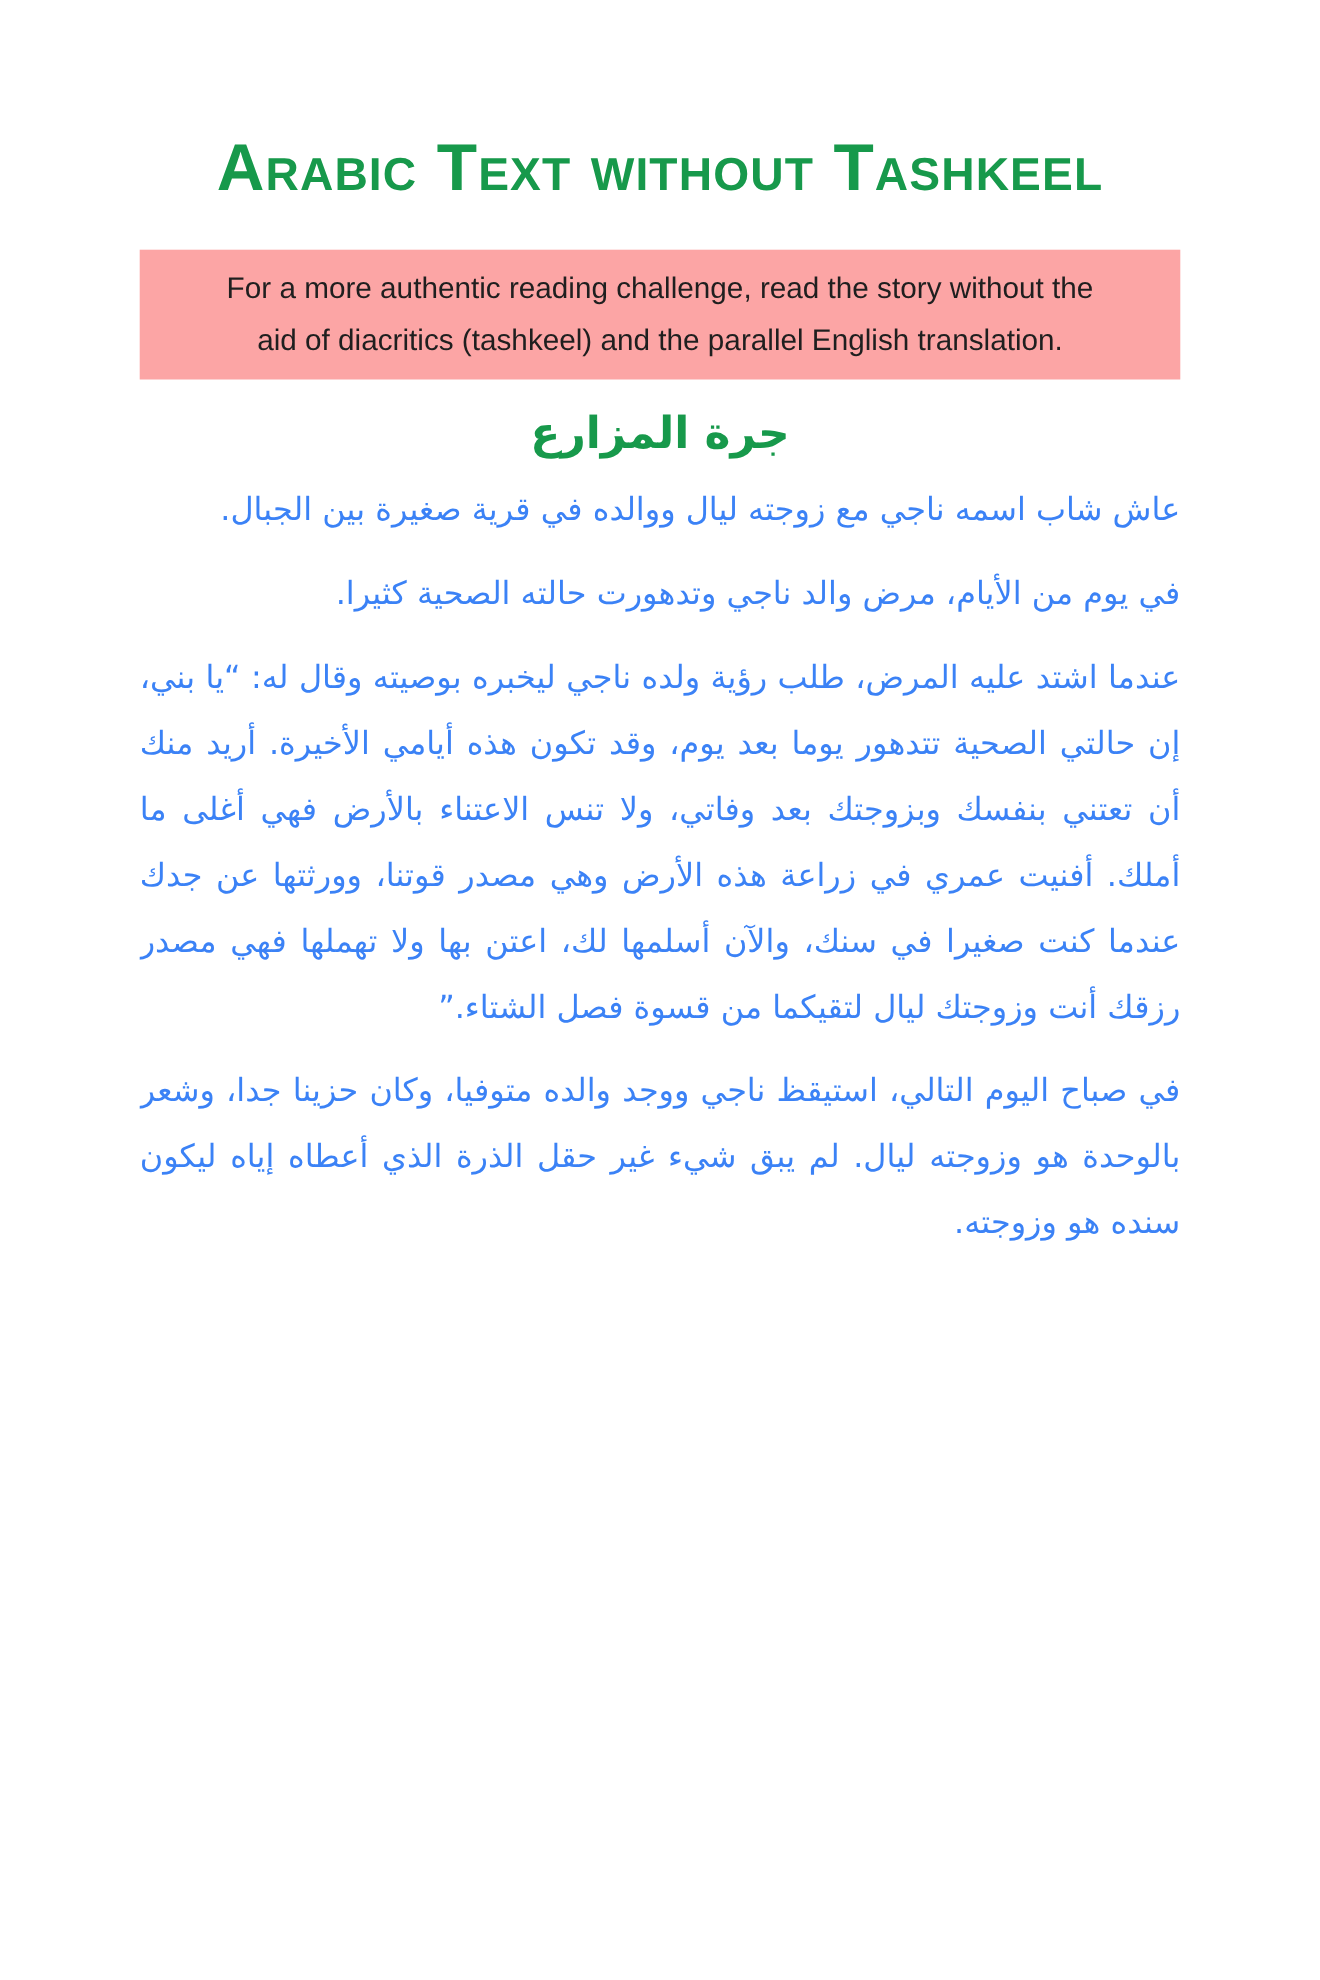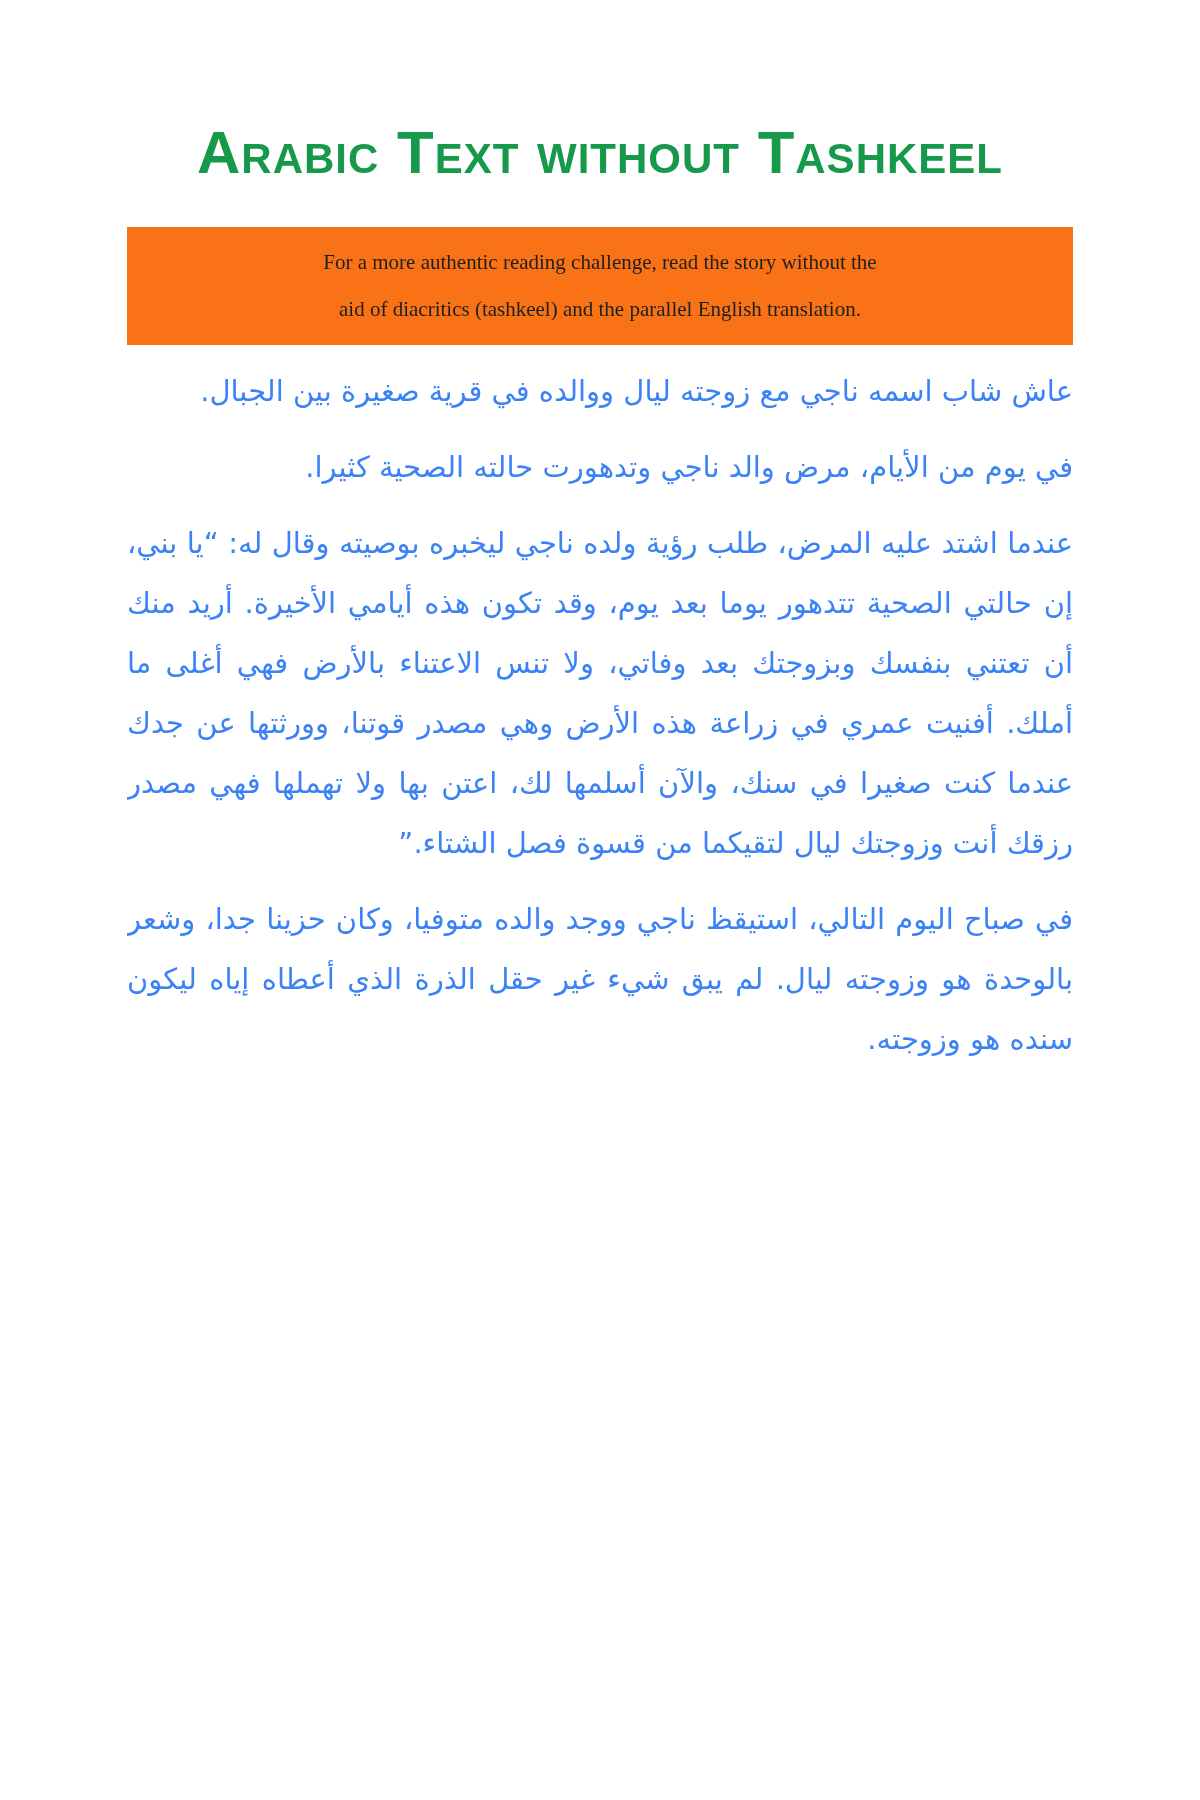--- a/index.html
+++ b/index.html
@@ -21,26 +21,25 @@
     font-weight: bold;
     font-size: 60px;
     letter-spacing: 1px;
     color: #17994b;
   }
   .intro-note {
     box-sizing: border-box;
     width: 946px;
     margin: 40px auto 0 auto;
     padding: 12px 10px;
-    background: #f97316;
+    background: #fca5a5;
     text-align: center;
-    font-size: 21px;
+    font-size: 27px;
     line-height: 47px;
     color: #1f1f1f;
-    font-family: Liberation Serif, serif;
   }
   .story-title {
     margin: 26px 0 0 0;
     text-align: center;
     font-family: "DejaVu Sans", sans-serif;
     font-weight: bold;
     font-size: 40px;
     color: #17994b;
   }
   .story-body {
@@ -77,20 +76,21 @@
 
 <div class="page">
 
   <h1 class="page-title">Arabic Text without Tashkeel</h1>
 
   <div class="intro-note">
     <div>For a more authentic reading challenge, read the story without the</div>
     <div>aid of diacritics (tashkeel) and the parallel English translation.</div>
   </div>
 
+  <h2 class="story-title" dir="rtl">جرة المزارع</h2>
 
   <div class="story-body">
     <p>عاش شاب اسمه ناجي مع زوجته ليال ووالده في قرية صغيرة بين الجبال.</p>
     <p>في يوم من الأيام، مرض والد ناجي وتدهورت حالته الصحية كثيرا.</p>
     <p>عندما اشتد عليه المرض، طلب رؤية ولده ناجي ليخبره بوصيته وقال له: “يا بني، إن حالتي الصحية تتدهور يوما بعد يوم، وقد تكون هذه أيامي الأخيرة. أريد منك أن تعتني بنفسك وبزوجتك بعد وفاتي، ولا تنس الاعتناء بالأرض فهي أغلى ما أملك. أفنيت عمري في زراعة هذه الأرض وهي مصدر قوتنا، وورثتها عن جدك عندما كنت صغيرا في سنك، والآن أسلمها لك، اعتن بها ولا تهملها فهي مصدر رزقك أنت وزوجتك ليال لتقيكما من قسوة فصل الشتاء.”</p>
     <p>في صباح اليوم التالي، استيقظ ناجي ووجد والده متوفيا، وكان حزينا جدا، وشعر بالوحدة هو وزوجته ليال. لم يبق شيء غير حقل الذرة الذي أعطاه إياه ليكون سنده هو وزوجته.</p>
 
   </div>
 
   <div class="page-footer">

